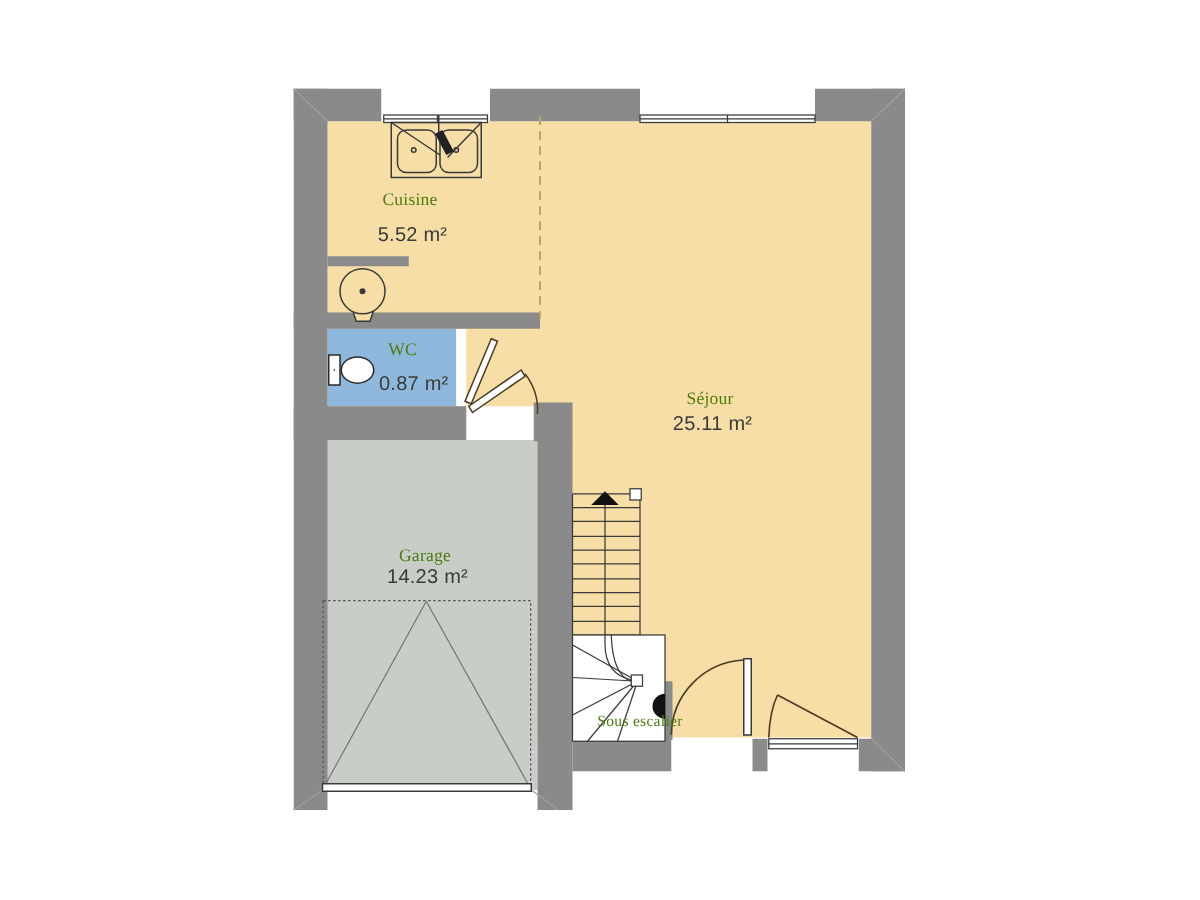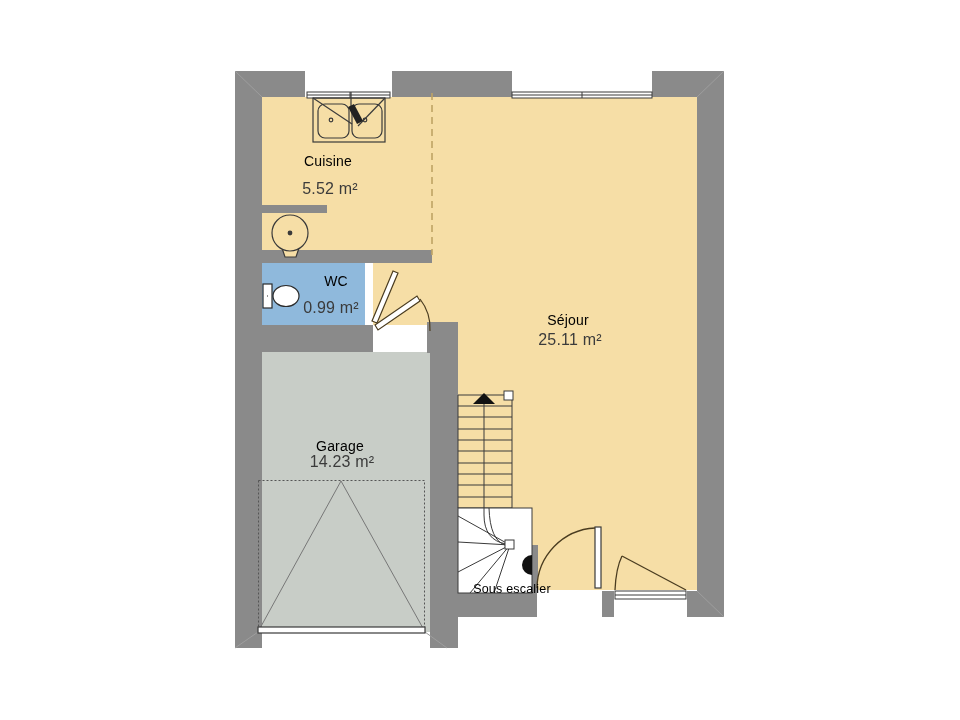--- a/index.html
+++ b/index.html
@@ -9,27 +9,27 @@
   }
   .floor{position:absolute;}
   .floor-main{background:#f6dea6;}
   .floor-garage{background:#c8cdc7;}
   .floor-wc{background:#8fb9dc;}
   .floor-white{background:#ffffff;}
   .wall{position:absolute;background:#8a8a8a;}
   svg.linework{position:absolute;left:0;top:0;pointer-events:none;}
   .room-label{
     position:absolute;transform:translate(-50%,-50%);
-    font-size:14px;white-space:nowrap;color:#000000;letter-spacing:.2px;
+    font-size:14px;white-space:nowrap;color:#4d7c0f;letter-spacing:.2px;font-family:Liberation Serif, serif;
   }
   .room-area{
     position:absolute;transform:translate(-50%,-50%);
     font-size:16px;white-space:nowrap;color:#3b3b3b;letter-spacing:.2px;
   }
-  .small-label{font-size:12.5px;margin-top:12px;}
+  .small-label{font-size:12.5px;}
 </style>
 </head>
 <body>
 
 <div id="stage">
 
   <div class="floor floor-main" style="left:262px;top:97px;width:435px;height:493px;"></div>
   <div class="floor floor-garage" style="left:258px;top:352px;width:172px;height:280px;"></div>
   <div class="floor floor-wc" style="left:262px;top:263px;width:103px;height:62px;"></div>
   <div class="floor floor-white" style="left:365px;top:263px;width:8px;height:62px;"></div>
@@ -153,22 +153,22 @@
       <rect x="615" y="591" width="71" height="8"></rect>
       <line x1="615" y1="595" x2="686" y2="595"></line>
       <path d="M615,590 Q616,568 622,556" fill="none" stroke="#4a3c20" stroke-width="1.3"></path>
       <line x1="622" y1="556" x2="686" y2="590" stroke="#4a3c20" stroke-width="1.3"></line>
     </g>
   </svg>
 
   <div class="room-label" style="left:328px;top:161px;">Cuisine</div>
   <div class="room-area" style="left:330px;top:189px;">5.52 m²</div>
 
-  <div class="room-label" style="left:336px;top:281px;text-align:right;">WC</div>
-  <div class="room-area" style="left:331px;top:308px;">0.99 m²</div>
+  <div class="room-label" style="left:322px;top:281px;text-align:right;">WC</div>
+  <div class="room-area" style="left:331px;top:308px;">0.87 m²</div>
 
   <div class="room-label" style="left:568px;top:320px;">Séjour</div>
   <div class="room-area" style="left:570px;top:340px;">25.11 m²</div>
 
   <div class="room-label" style="left:340px;top:434px;margin-top:12px;">Garage</div>
   <div class="room-area" style="left:342px;top:462px;">14.23 m²</div>
 
   <div class="room-label small-label" style="left:512px;top:577px;">Sous escalier</div>
 
 </div>

